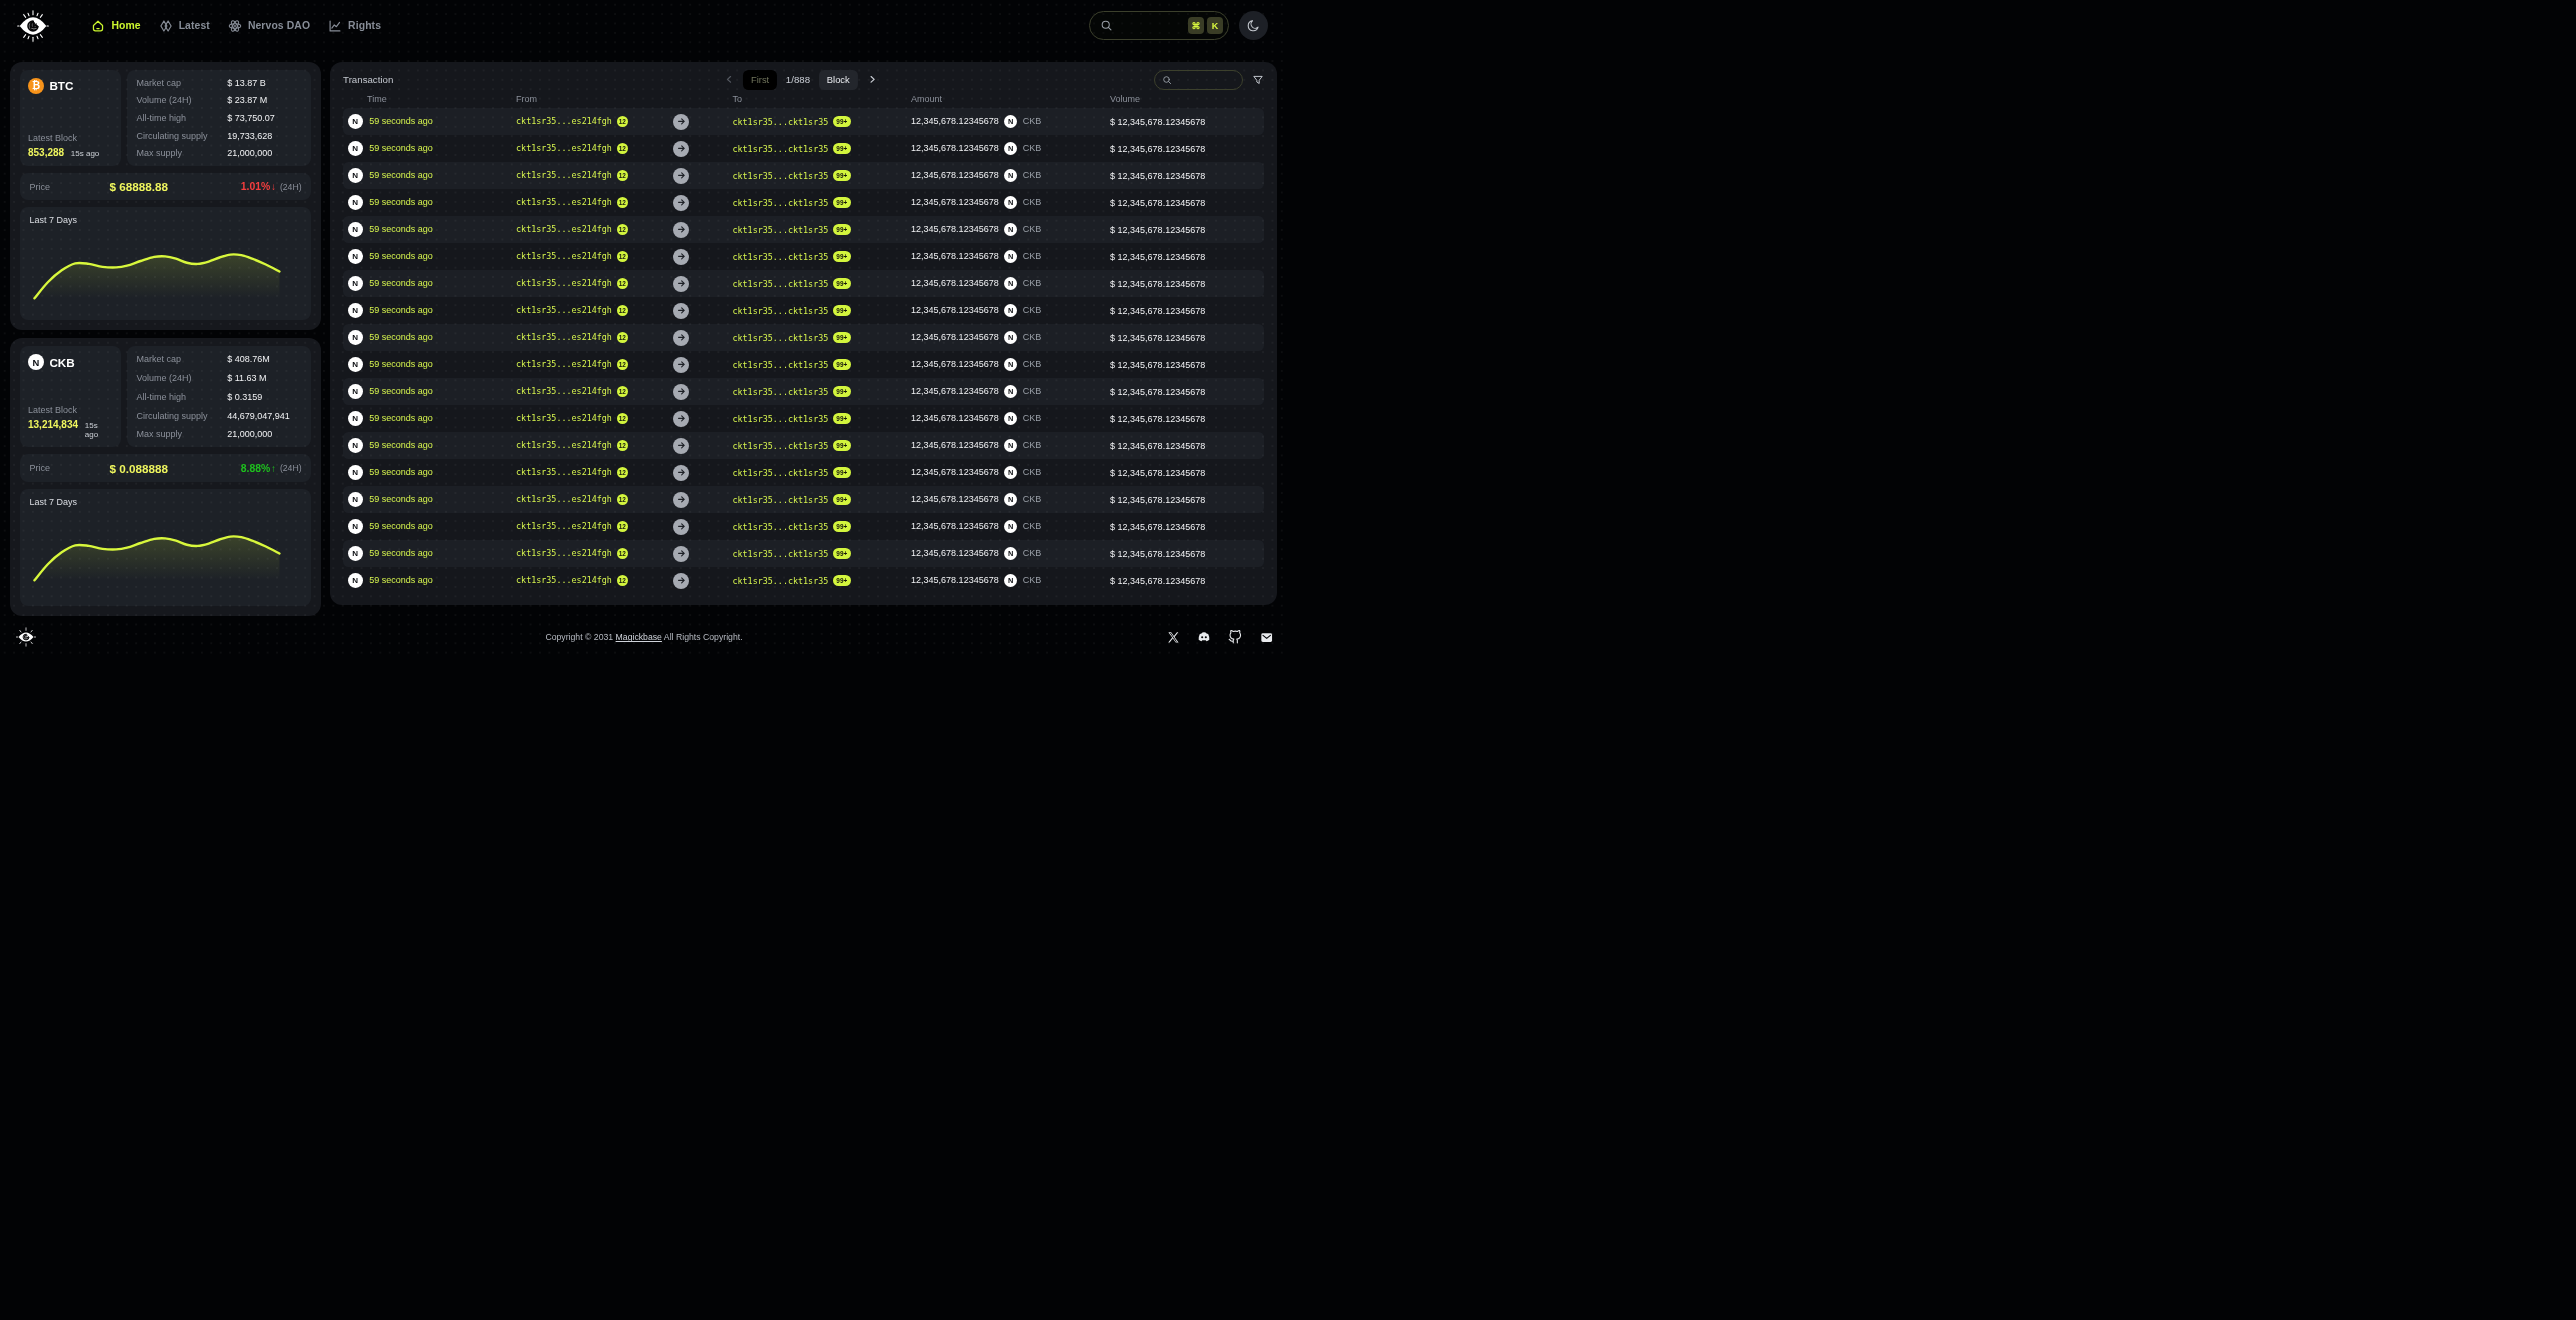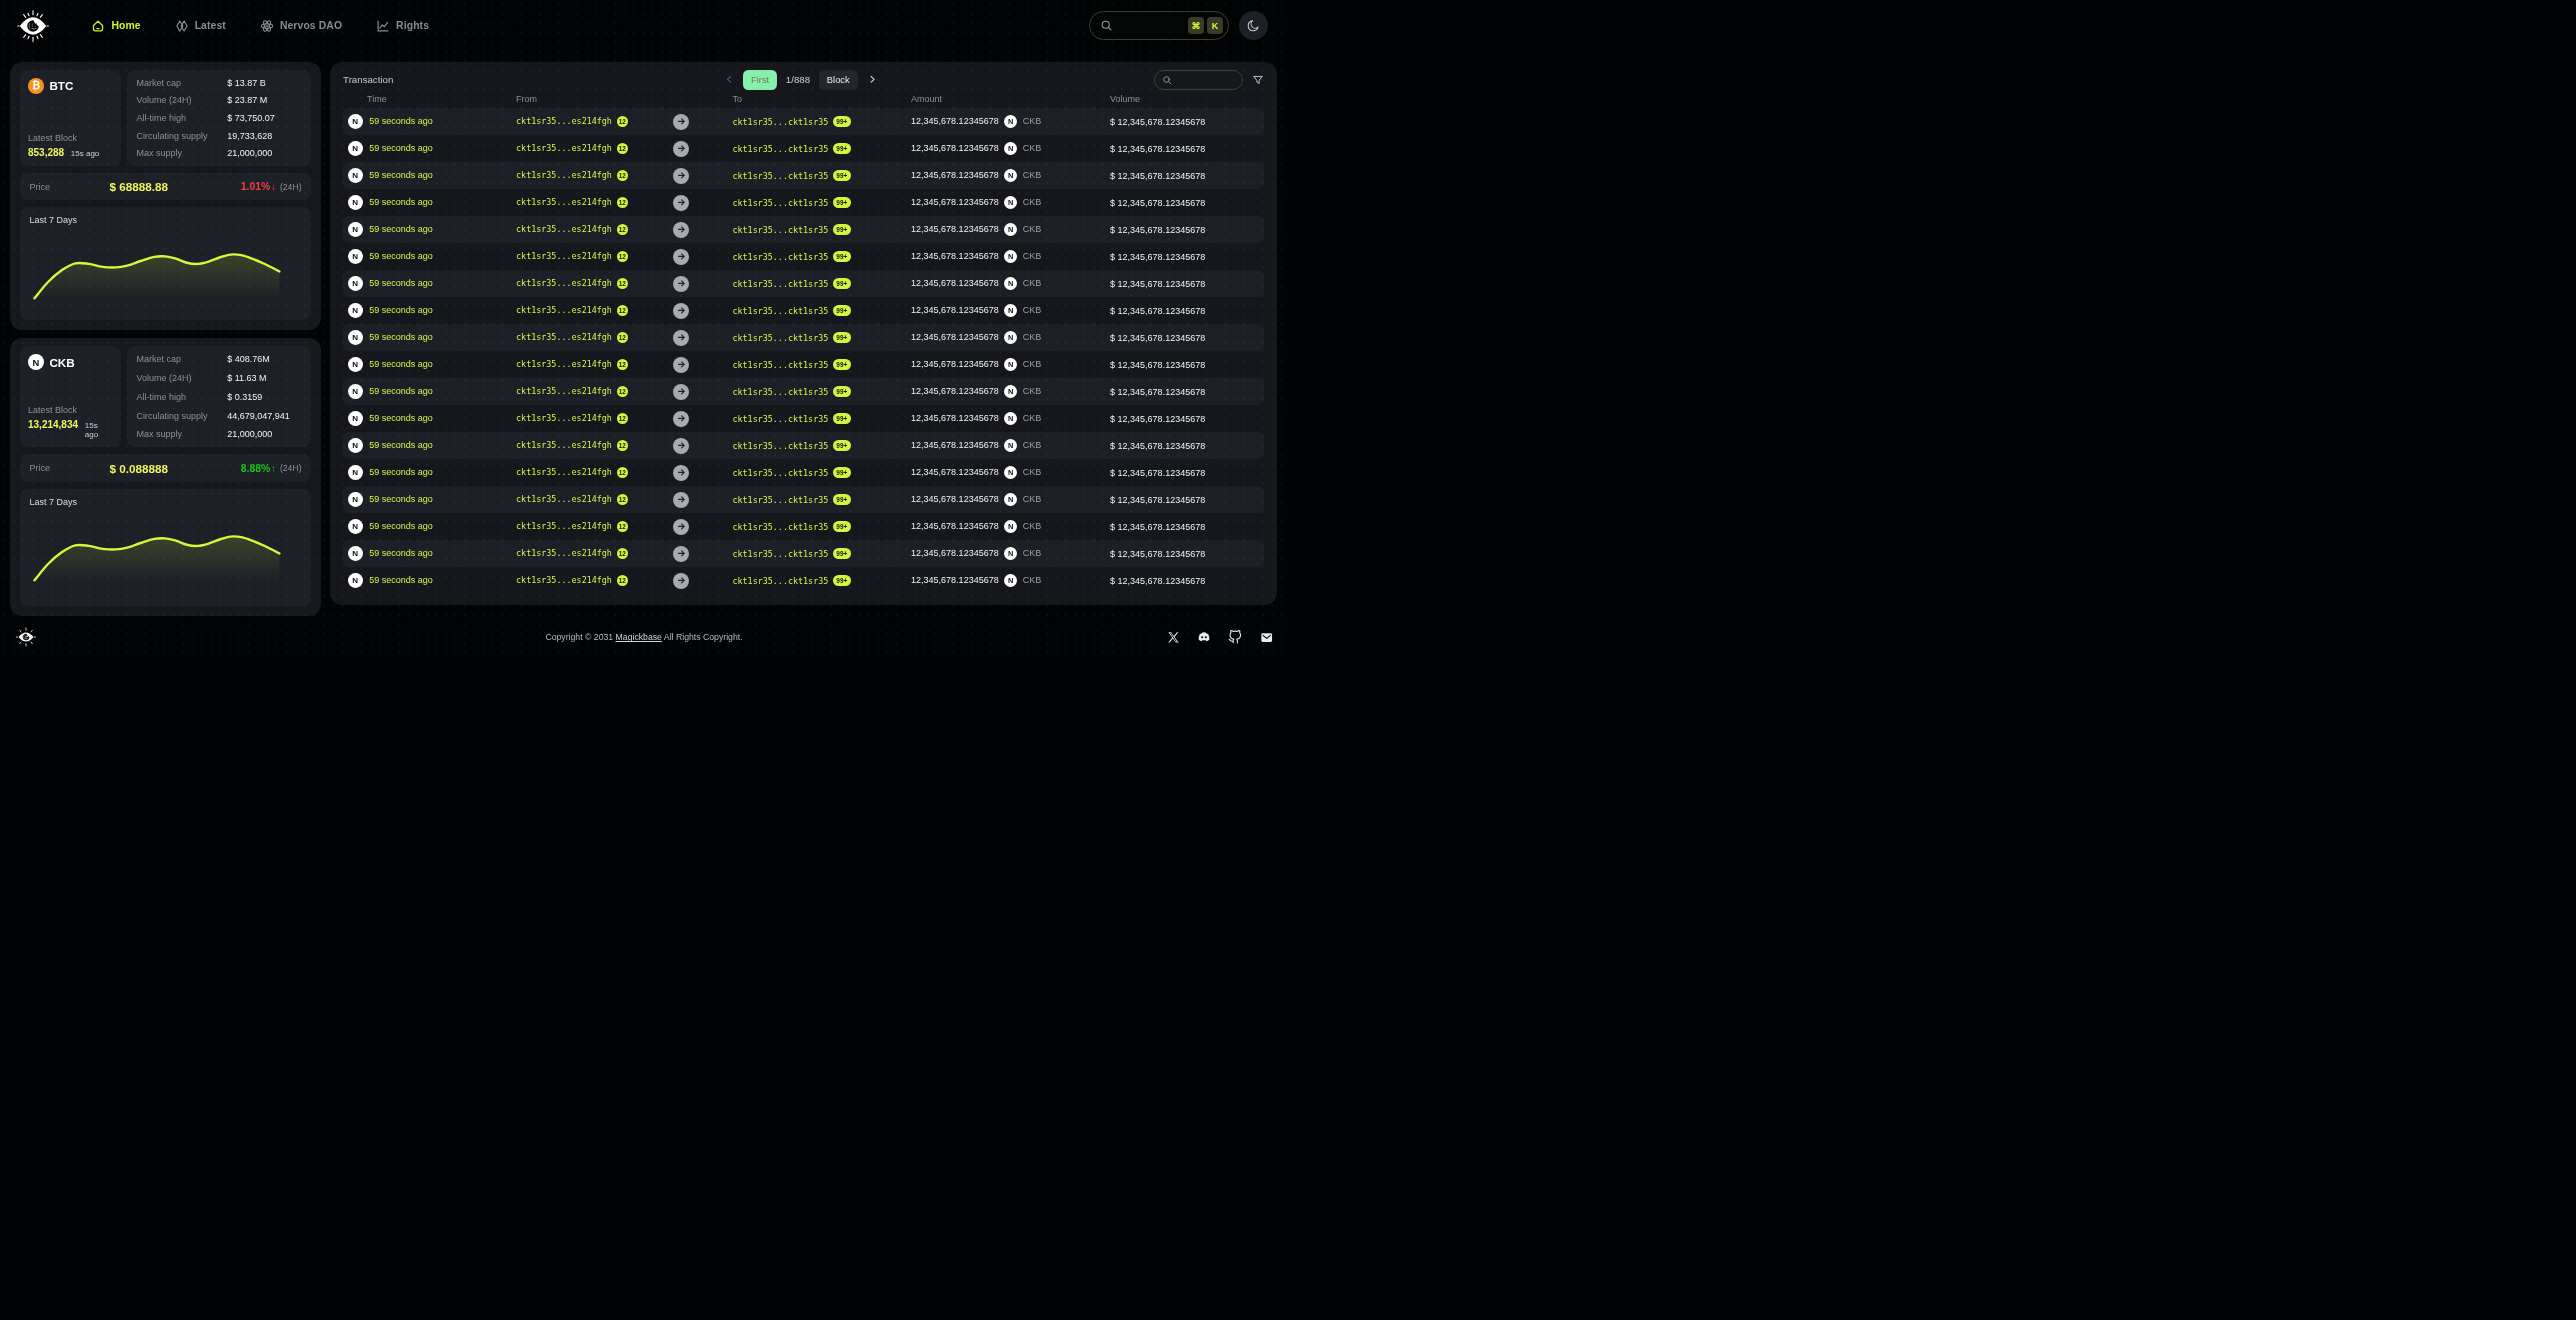--- a/index.html
+++ b/index.html
@@ -8,21 +8,21 @@
     --yellow:#eff65e; --red:#f63e3e; --green:#1ec11e; --mono:"DejaVu Sans Mono",monospace;
   }
   *{box-sizing:border-box;margin:0;padding:0}
   html,body{overflow:hidden}
   body{width:1288px;height:660px;background:var(--bg);font-family:"Liberation Sans",sans-serif;color:var(--txt);position:relative}
   .dots{position:absolute;inset:0;background-image:radial-gradient(rgba(255,255,255,.045) 0.7px,transparent 0.9px);background-size:9.4px 9.4px;pointer-events:none}
   svg{display:block}
   
   header{height:51px;display:flex;align-items:center;padding:0 20px 0 17.4px;position:relative;z-index:2}
   .logo{width:32px;height:32px;cursor:pointer}
-  nav{display:flex;gap:34px;margin-left:42px}
+  nav{display:flex;gap:18px;margin-left:42px}
   .nav-item{display:flex;align-items:center;gap:6px;color:#878d97;font-size:10.4px;font-weight:700;letter-spacing:0.1px;cursor:pointer;text-decoration:none}
   .nav-item.active{color:#ccf72e}
   .nav-item svg{width:14px;height:14px}
   .nav-right{margin-left:auto;display:flex;align-items:center;gap:9.4px}
   .gsearch{width:140px;height:29.5px;border:0.7px solid #3c402c;border-radius:14.8px;display:flex;align-items:center;gap:6px;padding:0 5.4px 0 10px;background:rgba(12,14,8,.25)}
   .gsearch input{flex:1;min-width:0;background:transparent;border:none;outline:none;color:var(--txt);font-size:9.4px}
   .kbd{min-width:15.4px;height:17px;padding:0 3.4px;border-radius:4px;background:#3a3d26;color:#d9f83f;font-size:9px;font-weight:700;display:flex;align-items:center;justify-content:center}
   .theme{width:29.5px;height:29.5px;border-radius:50%;background:#1d2026;border:none;display:flex;align-items:center;justify-content:center;cursor:pointer}
   
   main{display:flex;gap:8.7px;padding:10.7px 10.7px 0 10px;align-items:flex-start}
@@ -57,21 +57,21 @@
   .chart-title{font-size:9px;color:#dcdfe4}
   svg.spark{width:100%;height:70px;margin-top:8px}
   
   .panel{flex:1;background:#15171c;border-radius:12px;padding:8px 13.4px 10.7px;display:flex;flex-direction:column;height:543px}
   .panel-head{position:relative;display:flex;align-items:center;height:23px}
   .panel-title{font-size:9.7px;color:#c3c7ce}
   .pagination{position:absolute;left:50%;transform:translateX(-52%);display:flex;align-items:center;gap:6.7px}
   .pg-chev{background:none;border:none;display:flex;align-items:center;justify-content:center;width:14.8px;height:14.8px;cursor:pointer;color:#c9cdd4}
   .pg-chev.dim{color:#565a62}
   .pg-btn{height:20px;padding:0 8px;border-radius:5.4px;border:none;font-size:9.4px;cursor:pointer;font-family:inherit}
-  .pg-btn.dim{color:#70745c;background:#86efac}
+  .pg-btn.dim{color:#70745c;background:#000000}
   .pg-btn.lit{color:#e8eaee;background:#23262c}
   .pg-page{color:#c9cdd4;font-size:9.7px;margin:0 2px}
   .head-right{margin-left:auto;display:flex;align-items:center;gap:8.7px}
   .mini-search{width:89px;height:20px;border:0.7px solid #3c402c;border-radius:10px;display:flex;align-items:center;gap:4px;padding:0 6.7px}
   .mini-search input{flex:1;min-width:0;background:transparent;border:none;outline:none;color:var(--txt);font-size:8.4px}
   .filter-btn{background:none;border:none;cursor:pointer;display:flex;align-items:center;color:#c9cdd4}
   .grid6{display:grid;grid-template-columns:169px 160px 51px 188px 199px 1fr;align-items:center}
   .thead{height:17.4px;margin-top:2.7px;color:var(--dim);font-size:9px}
   .thead .h-time{padding-left:24px}.thead .h-from{padding-left:4px}.thead .h-to{padding-left:9.4px}
   .tbody{margin-top:2px}

